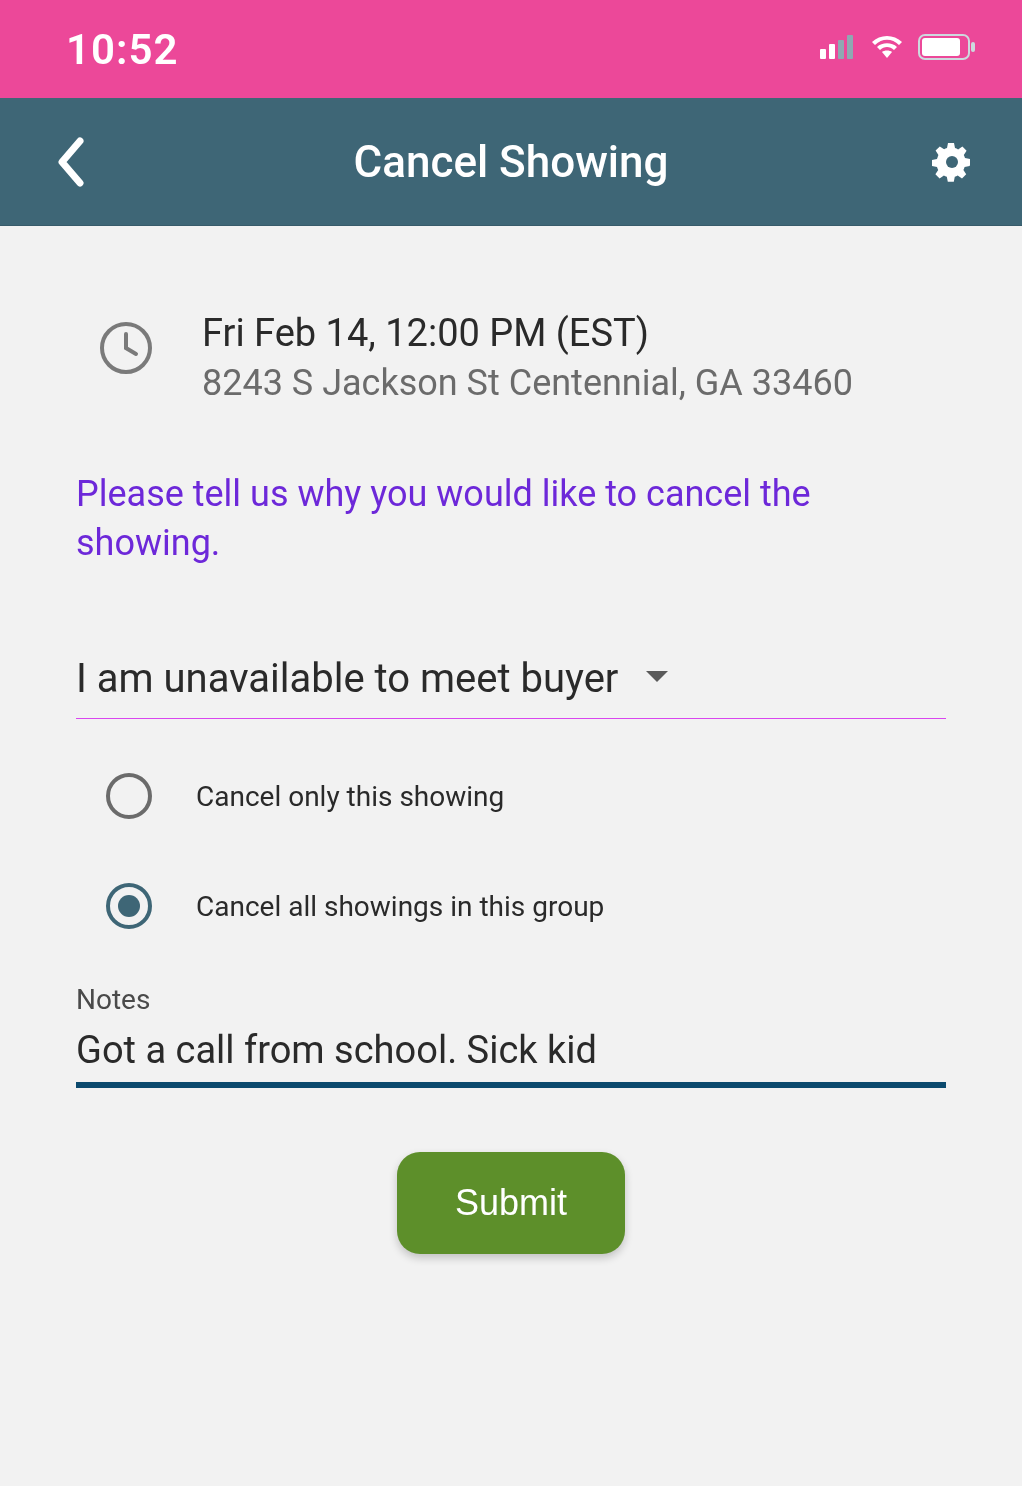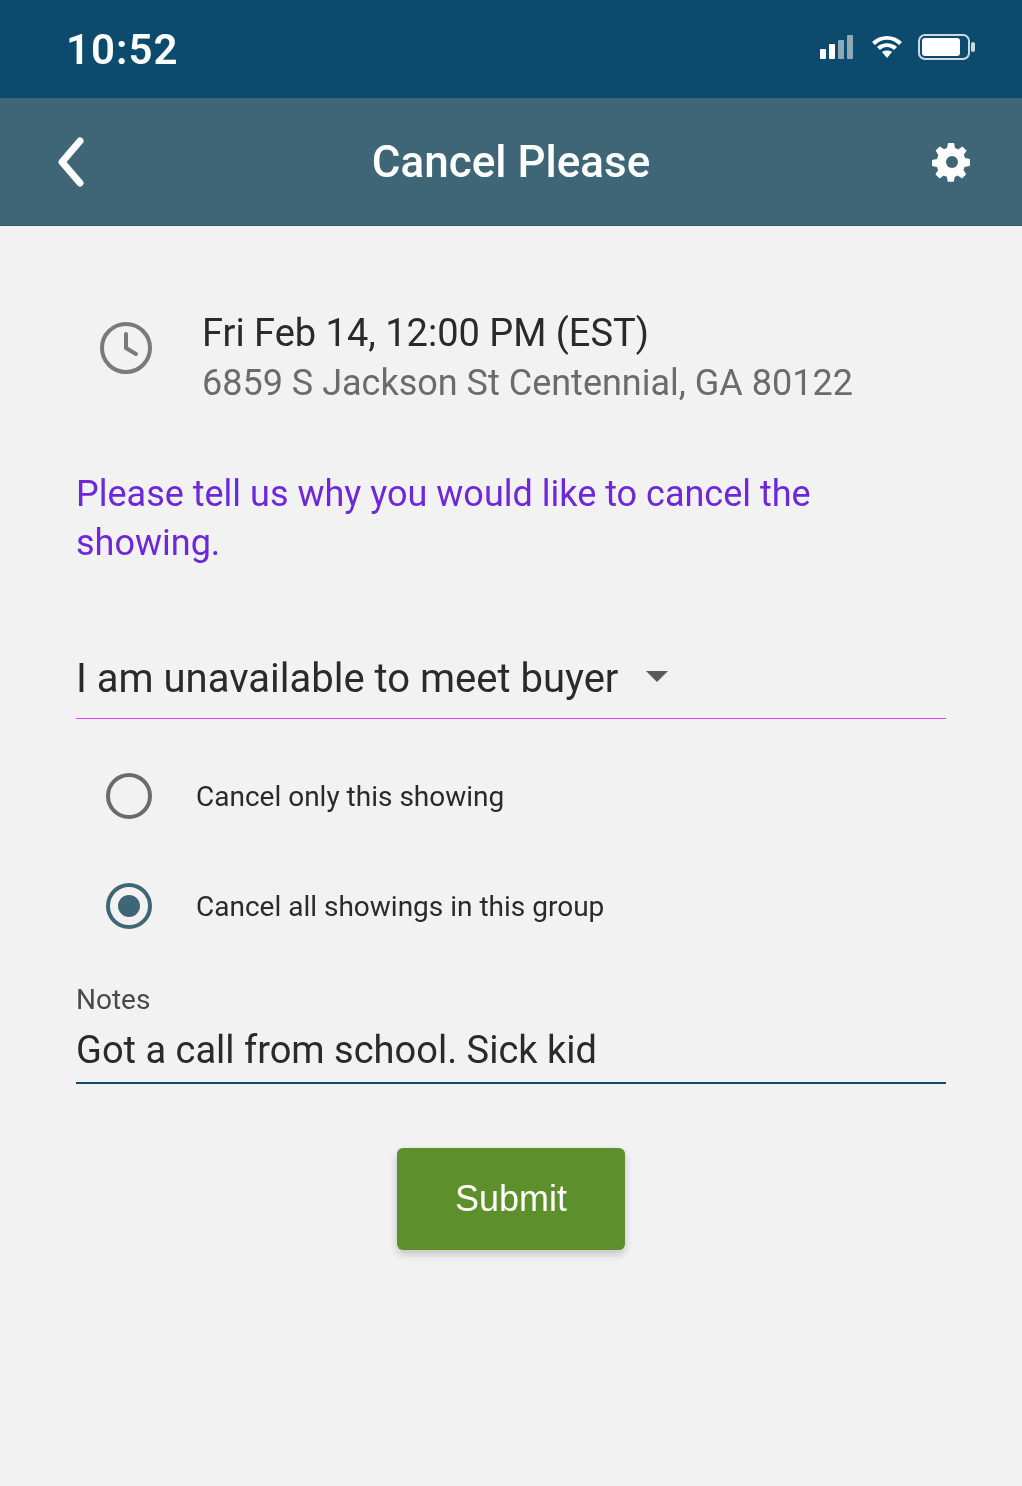--- a/index.html
+++ b/index.html
@@ -1,17 +1,17 @@
 <!DOCTYPE html>
 <html><head>
 <meta charset="utf-8">
 <style>
   * { box-sizing: border-box; margin: 0; padding: 0; }
   html, body { width: 1022px; height: 1486px; font-family: -apple-system, BlinkMacSystemFont, "Segoe UI", Roboto, Helvetica, Arial, sans-serif; background: #f2f2f2; color: #2a2a2a; }
-  .statusbar { background: #0c4a6e; height: 98px; display: flex; align-items: center; justify-content: space-between; padding: 0 46px 0 66px; color: #fff; }
+  .statusbar { background: #ec4899; height: 98px; display: flex; align-items: center; justify-content: space-between; padding: 0 46px 0 66px; color: #fff; }
   .statusbar-time { font-size: 42px; font-weight: 600; letter-spacing: 1px; }
   .statusbar-right { display: flex; align-items: center; gap: 14px; }
   .navbar { background: #3e6676; height: 128px; display: flex; align-items: center; justify-content: space-between; padding: 0 42px; border-bottom: 1px solid rgba(0,0,0,0.1); }
   .nav-title { color: #fff; font-size: 44px; font-weight: 500; text-align: center; flex: 1; }
   .back-btn, .gear-btn { width: 56px; height: 56px; display: flex; align-items: center; justify-content: center; }
   .content { padding: 84px 76px 0 76px; }
   .showing-row { display: flex; align-items: flex-start; gap: 48px; margin-bottom: 64px; padding-left: 22px; }
   .clock-wrap { flex-shrink: 0; margin-top: 10px; }
   .showing-datetime { font-size: 38px; font-weight: 400; color: #2a2a2a; line-height: 1.25; }
   .showing-address { font-size: 36px; color: #6b6b6b; line-height: 1.3; margin-top: 2px; }
@@ -20,23 +20,23 @@
   .dropdown-label { font-size: 40px; color: #2a2a2a; }
   .caret { margin-left: 6px; }
   .radio-group { padding-left: 30px; }
   .radio-row { display: flex; align-items: center; gap: 44px; margin-bottom: 44px; padding: 10px 0; }
   .radio-outer { width: 46px; height: 46px; border-radius: 50%; border: 4px solid #6b6b6b; display: flex; align-items: center; justify-content: center; flex-shrink: 0; }
   .radio-outer.selected { border-color: #3e6676; }
   .radio-inner { width: 22px; height: 22px; border-radius: 50%; background: #3e6676; }
   .radio-label { font-size: 28px; color: #2a2a2a; }
   .notes-block { margin-top: 34px; }
   .notes-label { font-size: 28px; color: #4a4a4a; margin-bottom: 6px; }
-  .notes-input { width: 100%; border: none; border-bottom: 2px solid #0c4a6e; background: transparent; font-size: 38px; color: #2a2a2a; padding: 6px 0 10px 0; font-family: inherit; outline: none; }
+  .notes-input { width: 100%; border: none; border-bottom: 6px solid #0c4a6e; background: transparent; font-size: 38px; color: #2a2a2a; padding: 6px 0 10px 0; font-family: inherit; outline: none; }
   .submit-wrap { display: flex; justify-content: center; margin-top: 64px; }
-  .submit-btn { background: #5d8f2a; color: #fff; font-size: 36px; font-weight: 400; border: none; border-radius: 6px; padding: 30px 58px; box-shadow: 0 4px 8px rgba(0,0,0,0.2); cursor: pointer; }
+  .submit-btn { background: #5d8f2a; color: #fff; font-size: 36px; font-weight: 400; border: none; border-radius: 23px; padding: 30px 58px; box-shadow: 0 4px 8px rgba(0,0,0,0.2); cursor: pointer; }
 </style>
 </head>
 <body>
 
 <div class="statusbar">
   <div class="statusbar-time">10:52</div>
   <div class="statusbar-right">
     <span>
       <svg width="36" height="24" viewBox="0 0 36 24">
           <rect x="0" y="14" width="6" height="10" rx="1" fill="#fff"></rect>
@@ -61,42 +61,42 @@
     </span>
   </div>
 </div>
 
 <div class="navbar">
   <div class="back-btn">
     <svg width="30" height="50" viewBox="0 0 30 50">
         <path d="M25 4 L7 25 L25 46" stroke="#fff" stroke-width="7" fill="none" stroke-linecap="round" stroke-linejoin="round"></path>
       </svg>
   </div>
-  <div class="nav-title">Cancel Please</div>
+  <div class="nav-title">Cancel Showing</div>
   <div class="gear-btn">
     <svg width="46" height="46" viewBox="0 0 46 46">
         <path fill="#fff" d="M23 14a9 9 0 1 0 0 18 9 9 0 0 0 0-18zm0 14a5 5 0 1 1 0-10 5 5 0 0 1 0 10z"></path>
         <path fill="#fff" d="M41 26v-6l-5-1c-.3-1-.7-2-1.2-2.9l2.8-4.3-4.2-4.2-4.3 2.8C28.1 9.7 27.1 9.3 26 9l-1-5h-6l-1 5c-1 .3-2 .7-2.9 1.2l-4.3-2.8-4.2 4.2 2.8 4.3C8.7 17.9 8.3 18.9 8 20l-5 1v6l5 1c.3 1 .7 2 1.2 2.9l-2.8 4.3 4.2 4.2 4.3-2.8c.9.5 1.9.9 2.9 1.2l1 5h6l1-5c1-.3 2-.7 2.9-1.2l4.3 2.8 4.2-4.2-2.8-4.3c.5-.9.9-1.9 1.2-2.9l5-1z" opacity="1"></path>
         <circle cx="23" cy="23" r="6" fill="#3e6676"></circle>
       </svg>
   </div>
 </div>
 
 <div class="content">
 
   <div class="showing-row">
     <div class="clock-wrap">
       <svg width="56" height="56" viewBox="0 0 56 56">
           <circle cx="28" cy="28" r="24" fill="none" stroke="#7a7a7a" stroke-width="4"></circle>
           <path d="M28 14 V28 L38 34" stroke="#7a7a7a" stroke-width="4" fill="none" stroke-linecap="round"></path>
         </svg>
     </div>
     <div>
       <div class="showing-datetime">Fri Feb 14, 12:00 PM (EST)</div>
-      <div class="showing-address">6859 S Jackson St  Centennial, GA 80122</div>
+      <div class="showing-address">8243 S Jackson St  Centennial, GA 33460</div>
     </div>
   </div>
 
   <div class="prompt">Please tell us why you would like to cancel the showing.</div>
 
   <div class="dropdown-row">
     <span class="dropdown-label">I am unavailable to meet buyer</span>
     <span class="caret">
       <svg width="26" height="16" viewBox="0 0 26 16">
           <path d="M2 2 L13 13 L24 2 Z" fill="#5a5a5a"></path>

